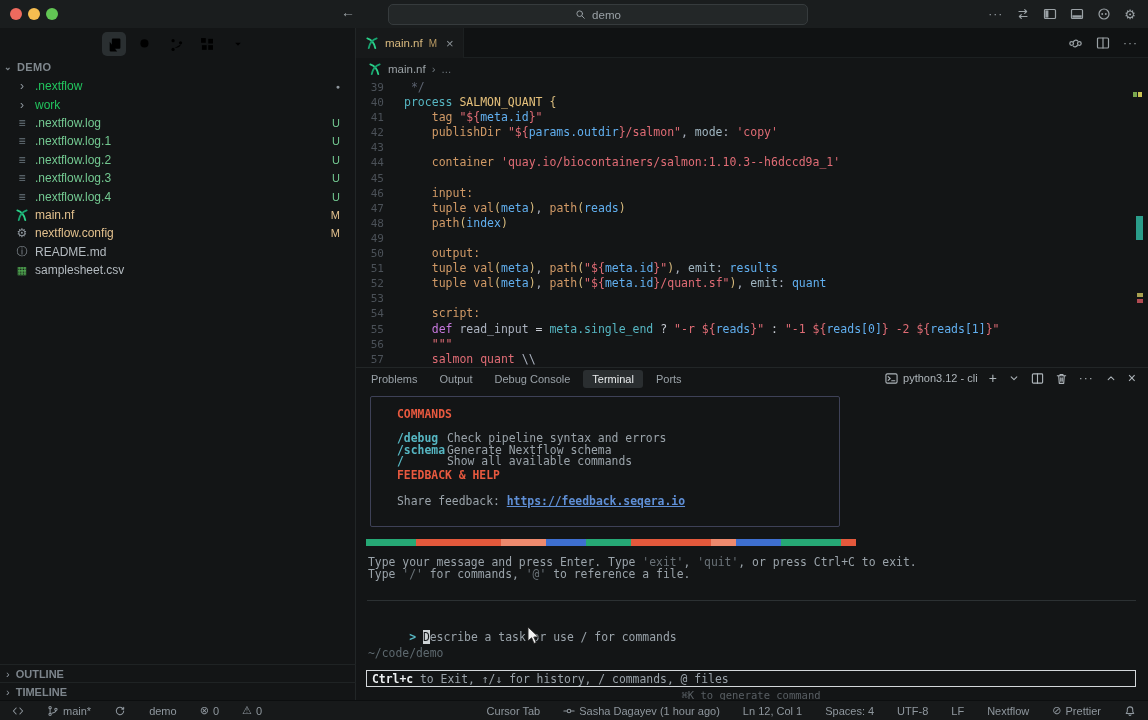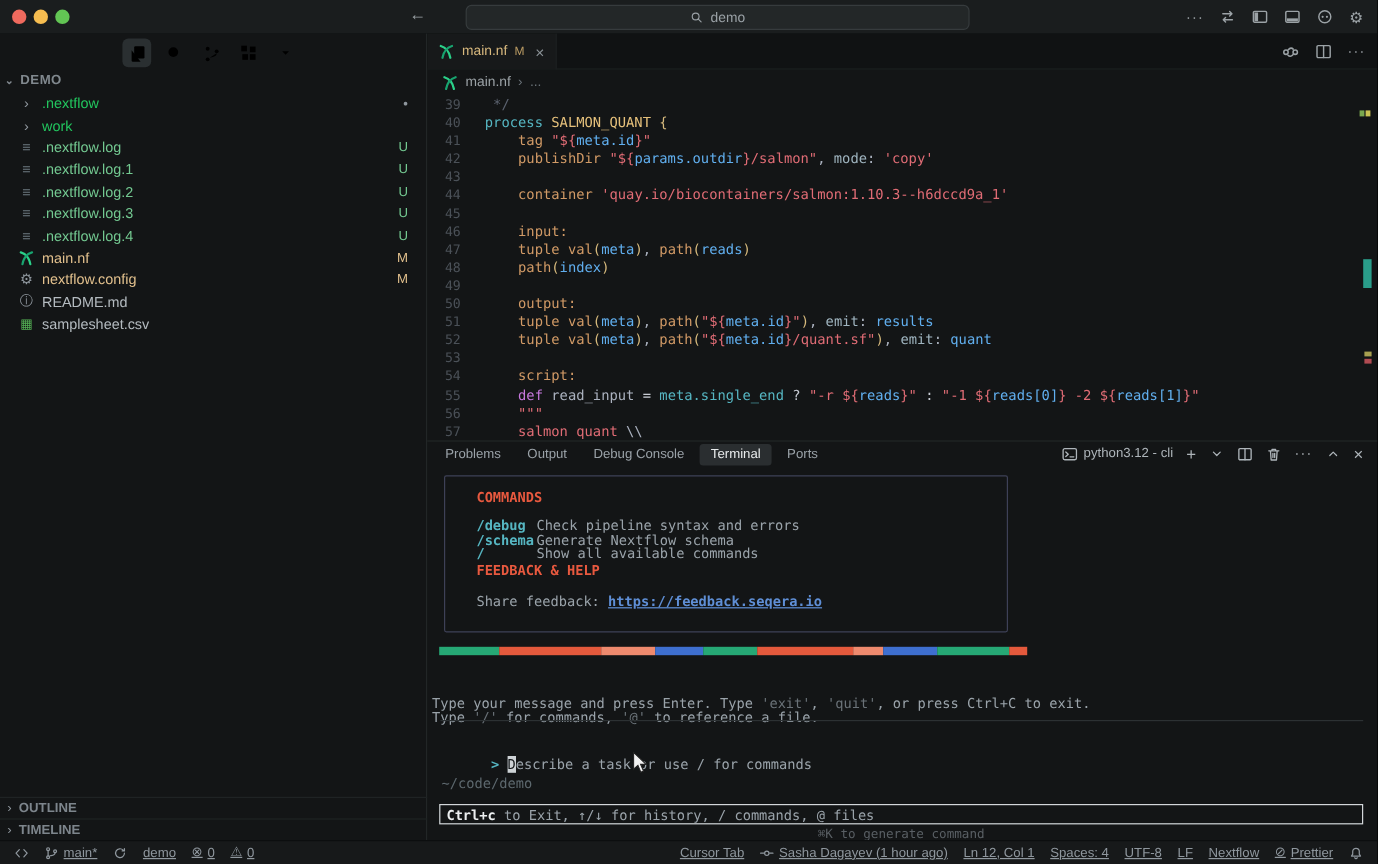--- a/index.html
+++ b/index.html
@@ -66,38 +66,38 @@
   .cmd-box{position:absolute;left:370px;top:396px;width:470px;height:131px;border:1px solid #3e4157;border-radius:2px;
            padding:10px 0 0 26px;box-sizing:border-box;}
   .box-title{color:#e8593f;font-weight:bold;margin-bottom:12px;}
   .cmd-row{display:flex;line-height:11.7px;}
   .cmd-name{color:#56b6c2;font-weight:bold;width:50px;flex:none;white-space:pre;}
   .cmd-desc{color:#9aa3aa;}
   .fb-label{color:#9aa3aa}
   .fb-link{color:#5f8fd6;font-weight:bold;text-decoration:underline;}
   .gradient{position:absolute;left:366px;top:539px;width:490px;height:7px;display:flex;}
   .gradient div{height:7px;flex:none;}
-  .help{position:absolute;left:360px;color:#9aa3aa;line-height:12.5px;white-space:pre;margin-top:24px;}
+  .help{position:absolute;left:368px;color:#9aa3aa;line-height:12.5px;white-space:pre;}
   .help .dim{color:#6a7278;}
   .tdivider{position:absolute;left:367px;top:600px;width:769px;height:1px;background:#2c3133;}
   .cwd{position:absolute;left:368px;top:603px;color:#5d686e;margin-top:43px;}
   .prompt{position:absolute;left:368px;top:616px;white-space:pre;}
   .p-sym{color:#56b6c2;font-weight:bold;}
   .p-cursor{background:#cdd2d5;color:#15181a;}
   .p-rest{color:#9aa3aa;}
   .input-box{position:absolute;left:366px;top:670px;width:770px;height:17px;border:1px solid #d3d7da;box-sizing:border-box;
              display:flex;align-items:center;padding-left:5px;white-space:pre;}
   .hint-bold{color:#eceff0;font-weight:bold;}
   .hint-rest{color:#9aa3aa;}
   .gen-hint{position:absolute;left:366px;top:689px;width:770px;text-align:center;color:#595f64;font-size:10.5px;}
 
   
   .statusbar{position:absolute;left:0;top:700px;width:1148px;height:20px;background:#17191a;display:flex;align-items:center;
              justify-content:space-between;padding:0 12px;box-sizing:border-box;font-size:11px;color:#8f979e;border-top:1px solid #0c0e0f;}
-  .sb-group{display:flex;gap:13px;align-items:center;text-decoration:underline;}
+  .sb-group{display:flex;gap:23px;align-items:center;}
   .sb-item{display:flex;gap:4px;align-items:center;white-space:nowrap;}
 
   .mouse-cursor{position:absolute;left:527px;top:626px;z-index:50;}
 </style>
 </head>
 <body>
 
 <div id="root">
 
   <div class="titlebar">

